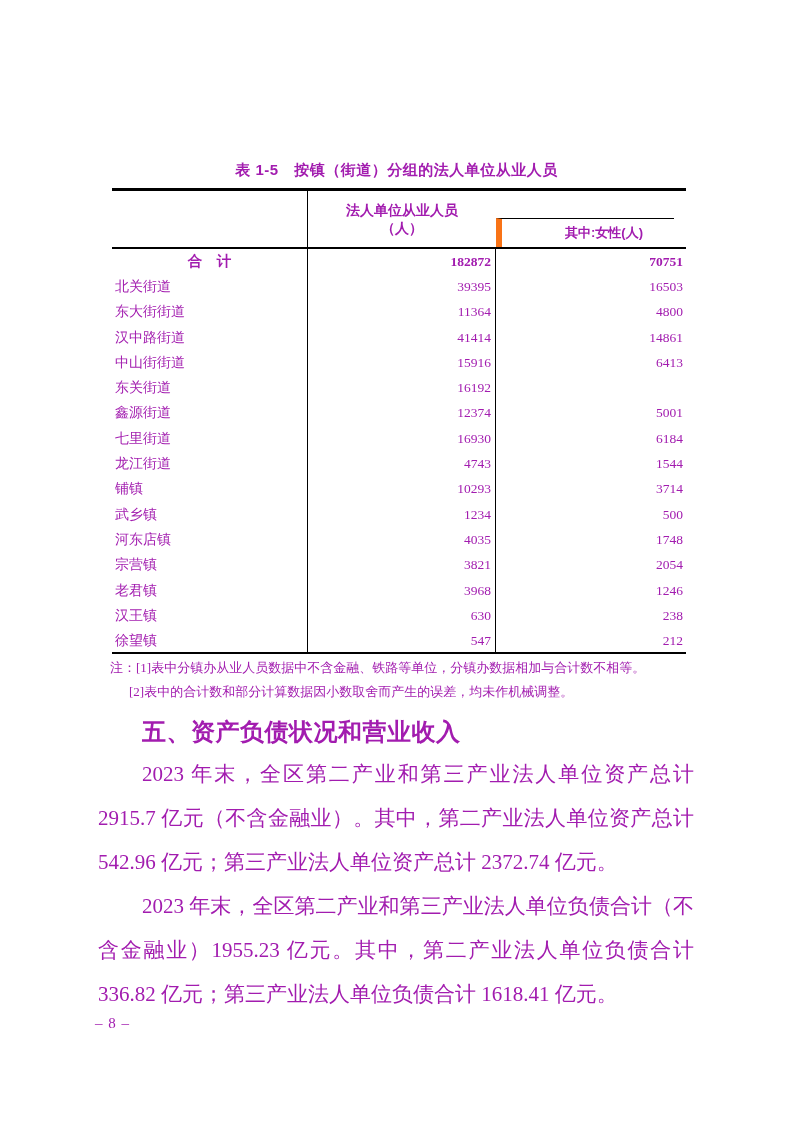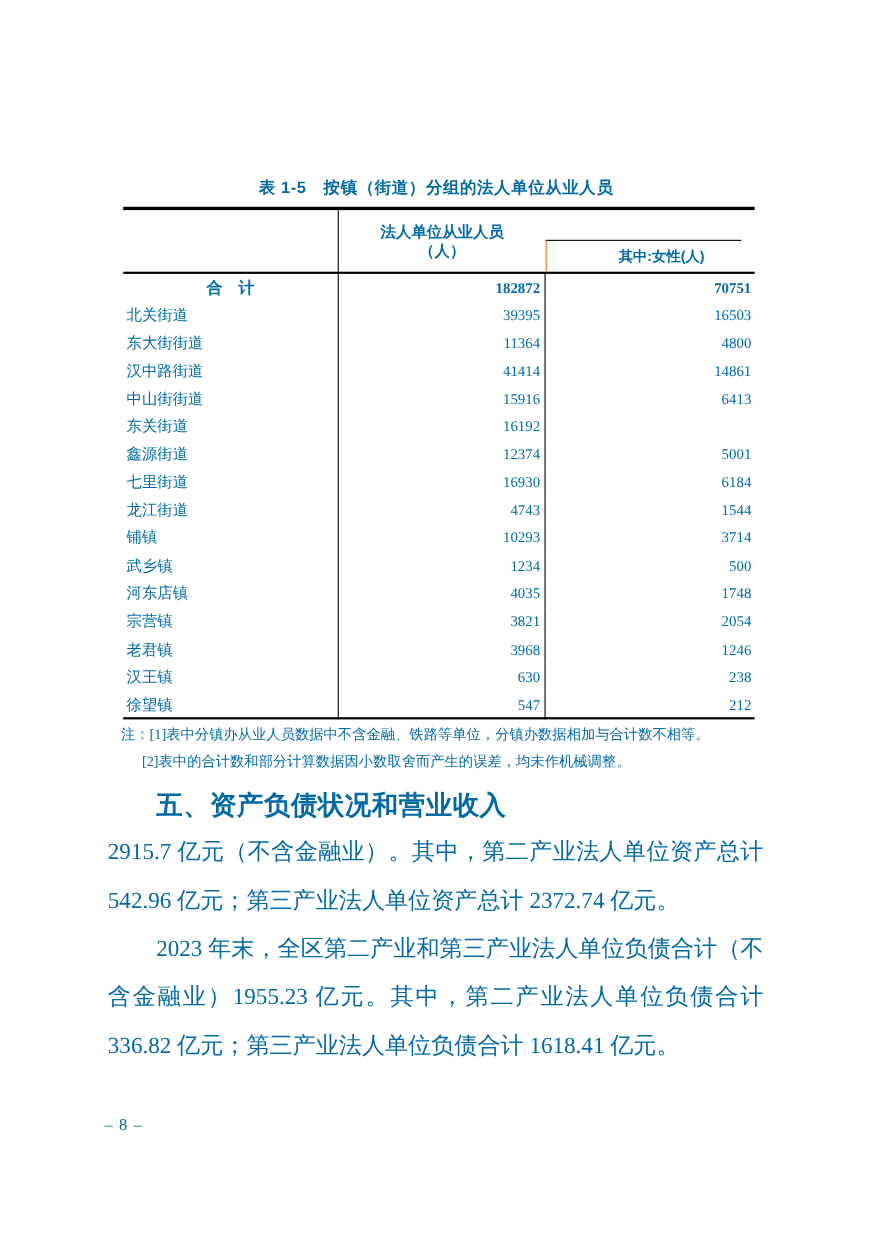--- a/index.html
+++ b/index.html
@@ -3,21 +3,21 @@
 <meta charset="utf-8">
 <style>
   * { margin: 0; padding: 0; box-sizing: border-box; }
   html, body { background: #888; }
   .doc-page {
     position: relative;
     width: 793px;
     height: 1122px;
     margin: 0 auto;
     background: #ffffff;
-    color: #0369a1;
+    color: #a21caf;
     font-family: "Liberation Serif", "DejaVu Serif", serif;
     overflow: hidden;
   }
   
   .table-title {
     position: absolute;
     top: 161px; left: 0; width: 100%;
     text-align: center;
     font-family: "Liberation Sans", "DejaVu Sans", sans-serif;
     font-weight: bold;
@@ -43,21 +43,21 @@
     justify-content: center; align-items: center;
     font-family: "Liberation Sans", "DejaVu Sans", sans-serif;
     font-weight: bold; font-size: 14px; line-height: 18px;
   }
   .h-fem { width: 190px; position: relative; }
   .h-fem-box {
     position: absolute;
     left: 0; right: 12px; bottom: 0;
     height: 29px;
     border-top: 1px solid #000;
-    border-left: 1px solid #f97316;
+    border-left: 6px solid #f97316;
     display: flex; align-items: center; justify-content: center;
     font-family: "Liberation Sans", "DejaVu Sans", sans-serif;
     font-weight: bold; font-size: 13px; padding-left: 32px;
   }
   .tbody {
     height: 405px;
     display: grid;
     grid-auto-rows: 25.3px;
     border-bottom: 2px solid #000;
   }
@@ -224,20 +224,21 @@
   </div>
 
   <div class="table-notes">
     <div class="note-1">注：[1]表中分镇办从业人员数据中不含金融、铁路等单位，分镇办数据相加与合计数不相等。</div>
     <div class="note-2">[2]表中的合计数和部分计算数据因小数取舍而产生的误差，均未作机械调整。</div>
   </div>
 
   <div class="section-heading">五、资产负债状况和营业收入</div>
 
   <div class="body-text">
+    <div class="pline indent">2023 年末，全区第二产业和第三产业法人单位资产总计</div>
     <div class="pline">2915.7 亿元（不含金融业）。其中，第二产业法人单位资产总计</div>
     <div class="pline last">542.96 亿元；第三产业法人单位资产总计 2372.74 亿元。</div>
     <div class="pline indent">2023 年末，全区第二产业和第三产业法人单位负债合计（不</div>
     <div class="pline">含金融业）1955.23 亿元。其中，第二产业法人单位负债合计</div>
     <div class="pline last">336.82 亿元；第三产业法人单位负债合计 1618.41 亿元。</div>
   </div>
 
   <div class="page-number">– 8 –</div>
 
 </div>

